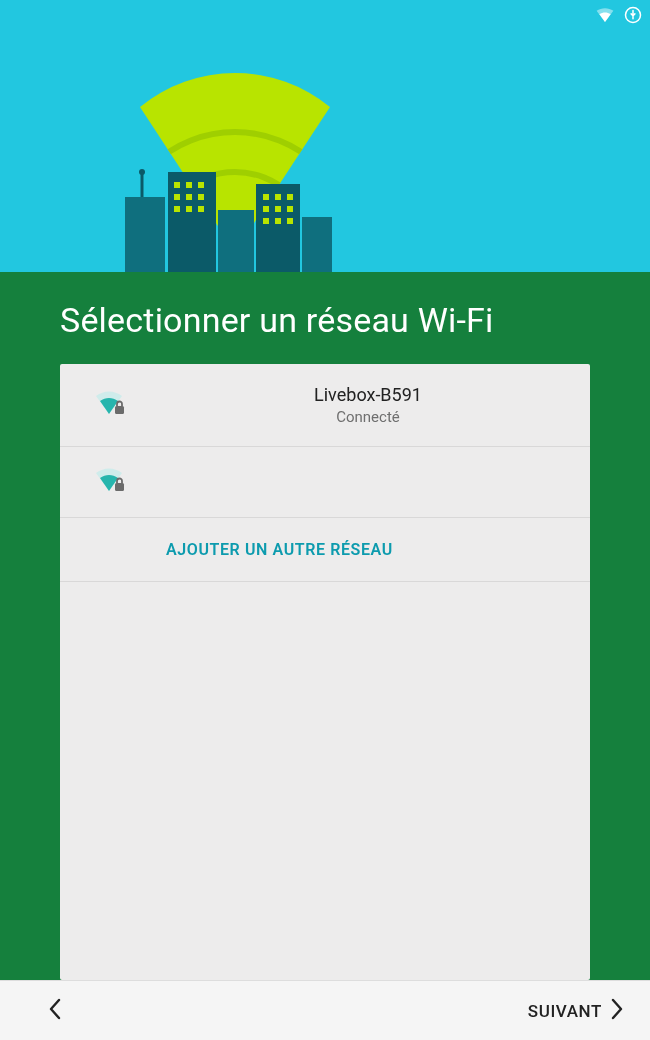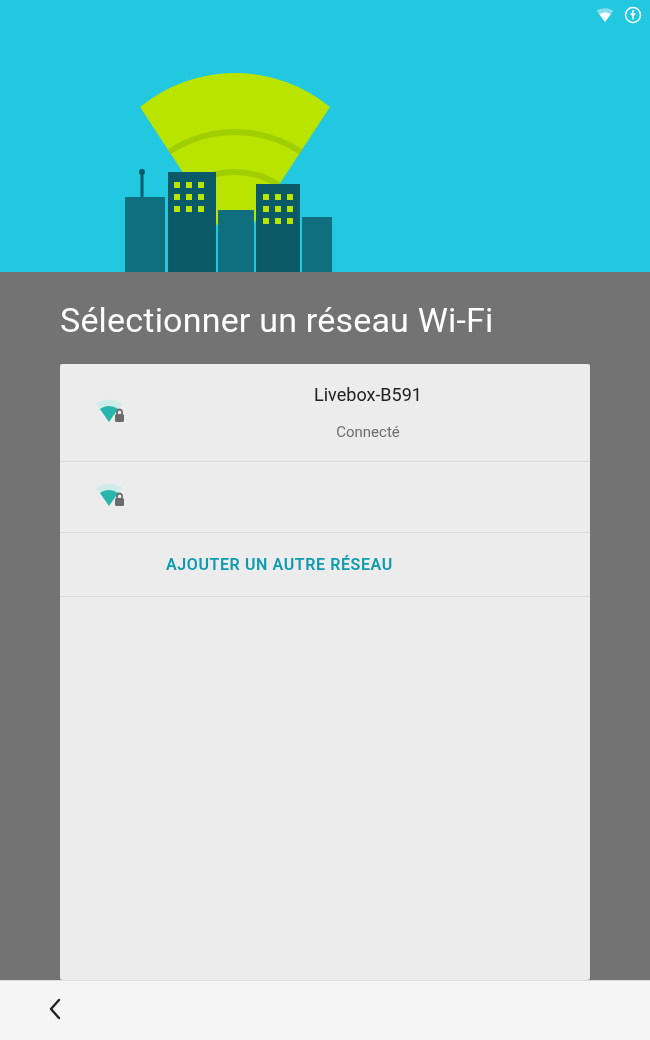--- a/index.html
+++ b/index.html
@@ -1,19 +1,19 @@
 <!DOCTYPE html>
 <html><head>
 <meta charset="utf-8">
 <style>
   * { margin: 0; padding: 0; box-sizing: border-box; }
   html, body { width: 650px; height: 1040px; overflow: hidden; font-family: Roboto, "Helvetica Neue", Arial, sans-serif; }
   .screen {
     width: 650px; height: 1040px; position: relative;
-    background: #737373;
+    background: #15803d;
     display: flex; flex-direction: column;
   }
   
   .hero {
     height: 272px; width: 100%;
     background: #22c7e0;
     position: relative; overflow: hidden;
     flex: 0 0 auto;
   }
   .status-bar {
@@ -43,21 +43,21 @@
   .row {
     display: flex; align-items: center;
     padding: 20px 20px 20px 36px;
     border-bottom: 1px solid #d9d8d8;
     cursor: pointer;
   }
   .row:last-of-type { border-bottom: 1px solid #d9d8d8; }
   .row .icon-slot { width: 70px; flex: 0 0 auto; display: flex; align-items: center; justify-content: flex-start; }
   .row .text-slot { flex: 1 1 auto; text-align: center; }
   .ssid { font-size: 18px; color: #222; }
-  .sub  { font-size: 15px; color: #6f6f6f; margin-top: 18px; }
+  .sub  { font-size: 15px; color: #6f6f6f; margin-top: 3px; }
   .add-row { padding: 22px 20px 22px 106px; border-bottom: 1px solid #d9d8d8; cursor: pointer; }
   .add-label { color: #0d9bae; font-size: 16px; font-weight: 600; letter-spacing: 0.6px; text-align: right; }
   .card-fill { flex: 1 1 auto; }
   
   .bottom-bar {
     height: 60px; flex: 0 0 auto;
     background: #f5f5f5;
     border-top: 1px solid #ddd;
     display: flex; align-items: center; justify-content: space-between;
     padding: 0 22px 0 40px;
@@ -189,15 +189,23 @@
   </div>
 
   <div class="bottom-bar">
     <div class="back-btn">
       <span>
         <svg width="14" height="22" viewBox="0 0 14 22">
             <path d="M11 2 L3 11 L11 20" fill="none" stroke="#222" stroke-width="2.4" stroke-linecap="round" stroke-linejoin="round"></path>
           </svg>
       </span>
     </div>
+    <div class="next-btn">
+      <span>SUIVANT</span>
+      <span>
+        <svg width="14" height="22" viewBox="0 0 14 22">
+            <path d="M3 2 L11 11 L3 20" fill="none" stroke="#222" stroke-width="2.4" stroke-linecap="round" stroke-linejoin="round"></path>
+          </svg>
+      </span>
+    </div>
   </div>
 
 </div>
 
 </body></html>

